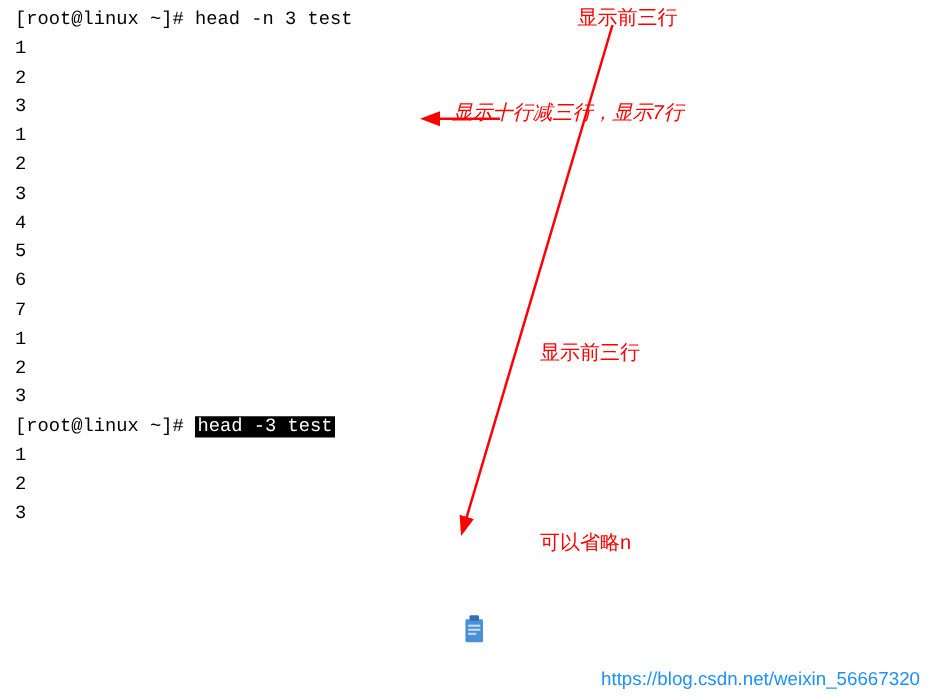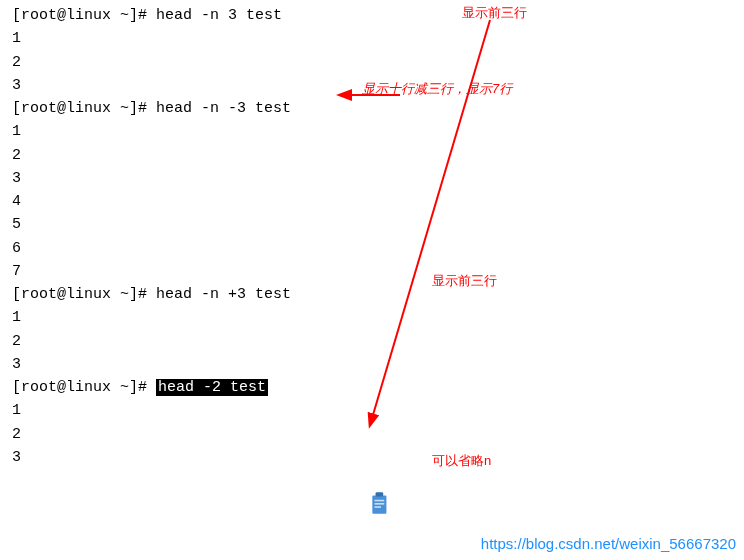--- a/index.html
+++ b/index.html
@@ -39,21 +39,21 @@
     .output-line {
       color: #000000;
       white-space: pre;
       padding-left: 0;
     }
 
     .annotation {
       position: absolute;
       color: #ff0000;
       font-family: 'SimSun', 'Microsoft YaHei', sans-serif;
-      font-size: 13px;
+      font-size: 16px;
       white-space: nowrap;
     }
 
     .arrow-svg {
       position: absolute;
       top: 0;
       left: 0;
       width: 744px;
       height: 560px;
       pointer-events: none;
@@ -71,44 +71,42 @@
 </head>
 <body>
 
 <div class="terminal">
 
   <div class="cmd-line">[root@linux ~]# head -n 3 test</div>
   <div class="output-line">1</div>
   <div class="output-line">2</div>
   <div class="output-line">3</div>
 
-  <div class="cmd-line">[root@linux ~]# head -n -3 test</div>
   <div class="output-line">1</div>
   <div class="output-line">2</div>
   <div class="output-line">3</div>
   <div class="output-line">4</div>
   <div class="output-line">5</div>
   <div class="output-line">6</div>
   <div class="output-line">7</div>
 
-  <div class="cmd-line">[root@linux ~]# head -n +3 test</div>
   <div class="output-line">1</div>
   <div class="output-line">2</div>
   <div class="output-line">3</div>
 
-  <div class="cmd-line">[root@linux ~]# <span class="cmd-highlight">head -2 test</span></div>
+  <div class="cmd-line">[root@linux ~]# <span class="cmd-highlight">head -3 test</span></div>
   <div class="output-line">1</div>
   <div class="output-line">2</div>
   <div class="output-line">3</div>
 </div>
 
 <div class="annotation" style="top: 4px; left: 462px;">显示前三行</div>
 <div class="annotation" style="top: 80px; left: 362px; font-style: italic;">显示十行减三行，显示7行</div>
 <div class="annotation" style="top: 272px; left: 432px;">显示前三行</div>
-<div class="annotation" style="top: 452px; left: 432px;">可以省略n</div>
+<div class="annotation" style="top: 424px; left: 432px;">可以省略n</div>
 
 <div style="position:absolute; top: 490px; left: 368px; width:26px; height:26px;">
   <svg viewBox="0 0 24 24" fill="#4a90d9" xmlns="http://www.w3.org/2000/svg">
     <rect x="4" y="5" width="13" height="17" rx="1" fill="#4a90d9"></rect>
     <rect x="7" y="2" width="7" height="4" rx="1" fill="#3070b0"></rect>
     <rect x="6" y="9" width="9" height="1.5" fill="white" opacity="0.7"></rect>
     <rect x="6" y="12" width="9" height="1.5" fill="white" opacity="0.7"></rect>
     <rect x="6" y="15" width="6" height="1.5" fill="white" opacity="0.7"></rect>
   </svg>
 </div>

